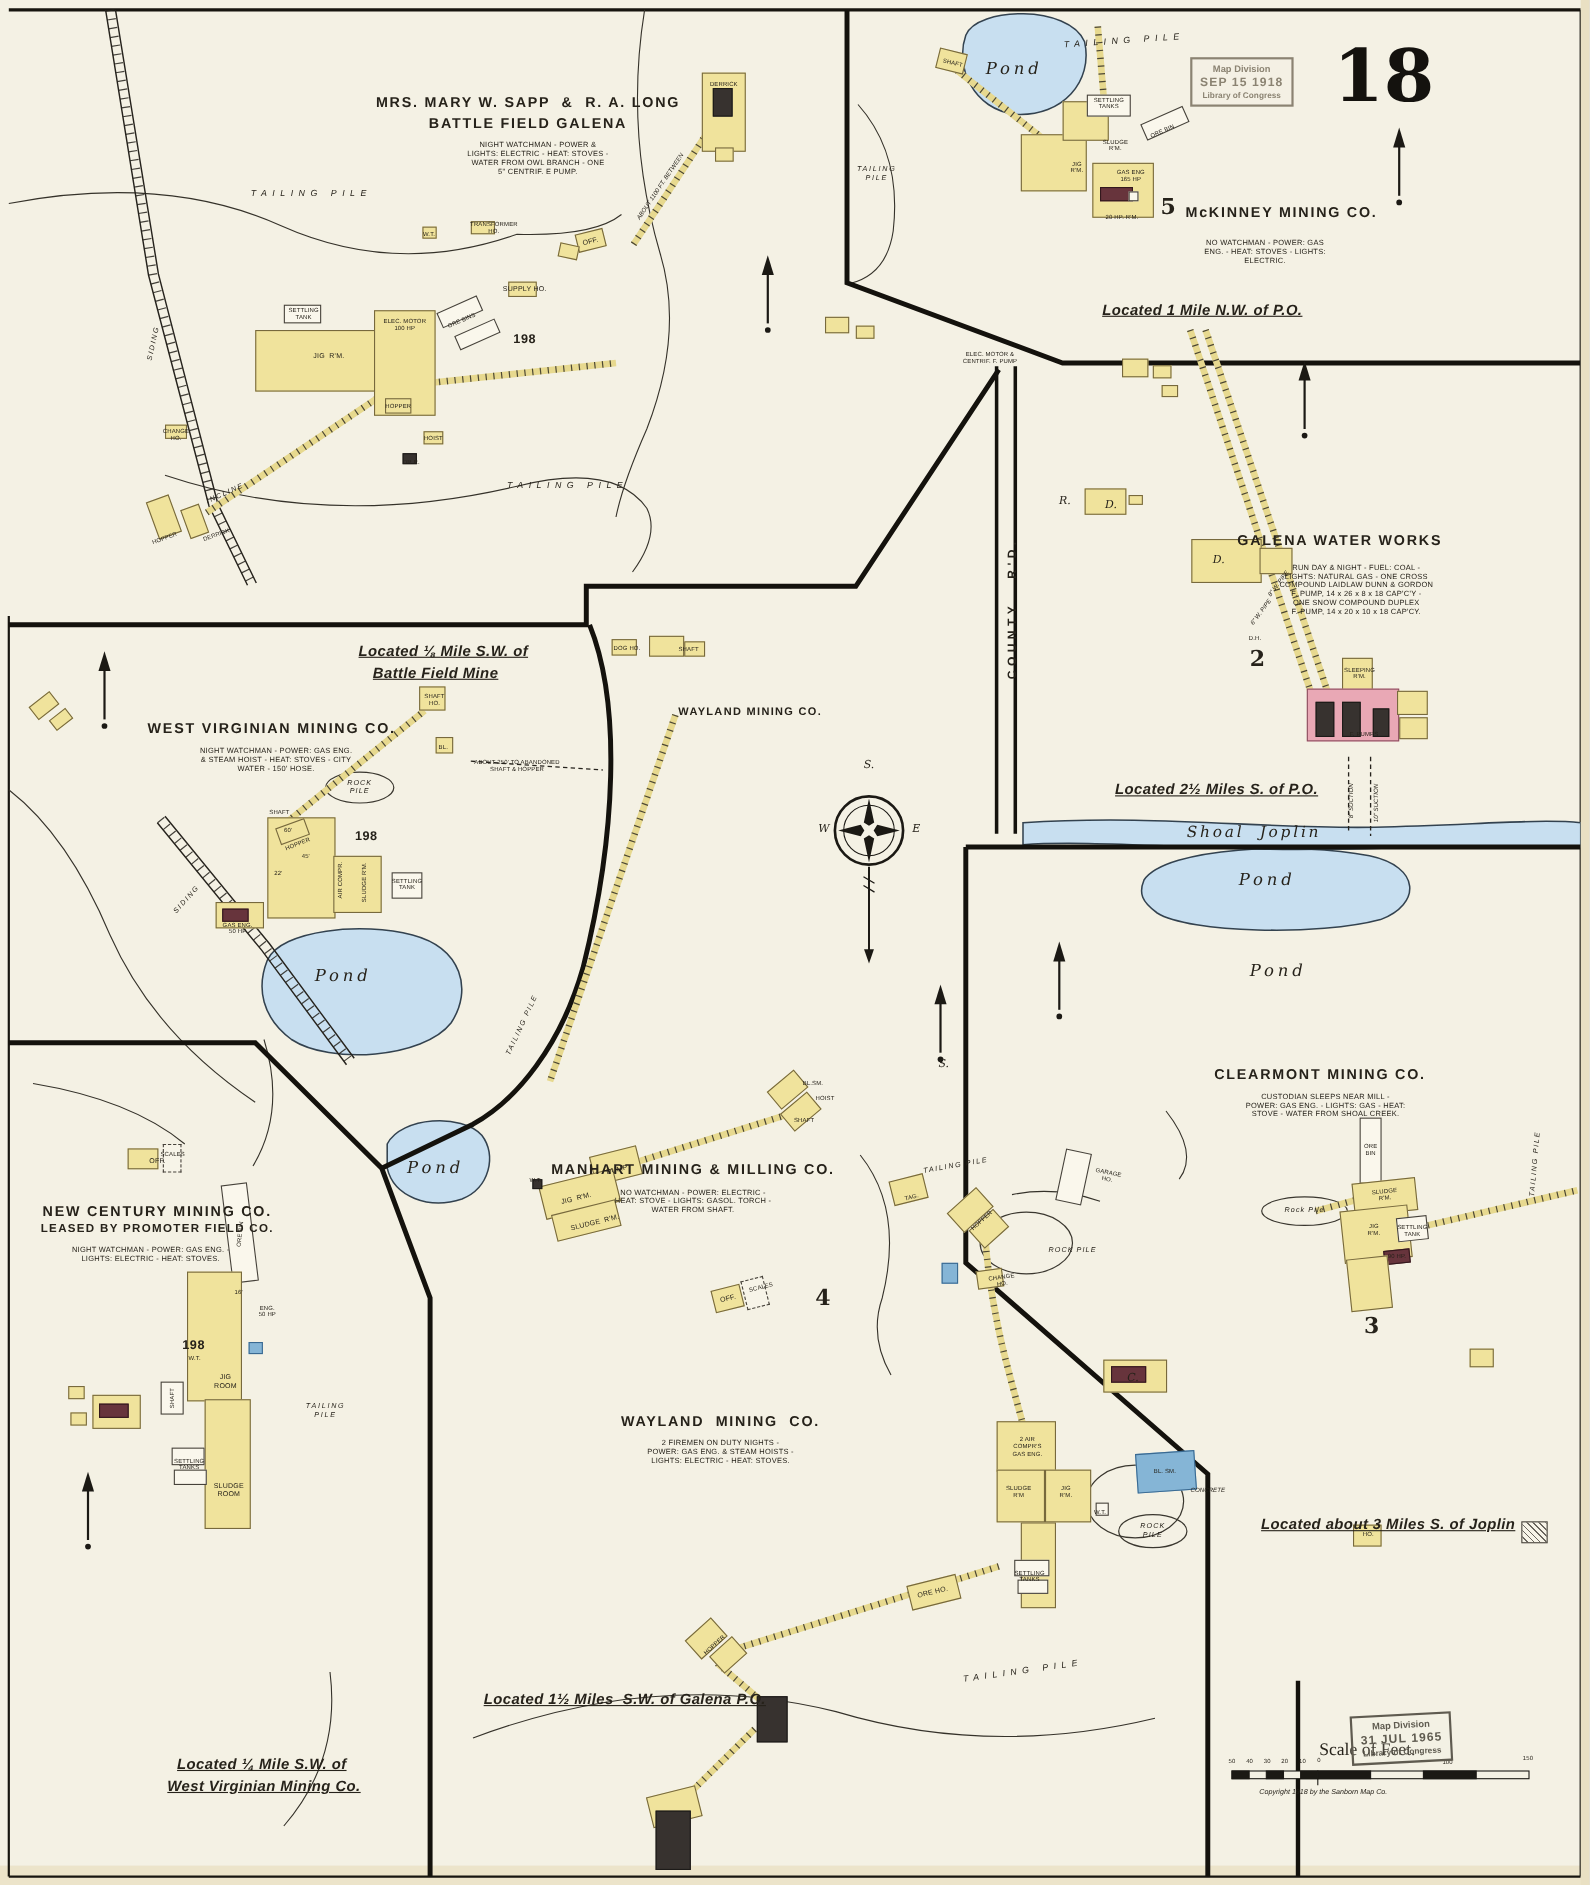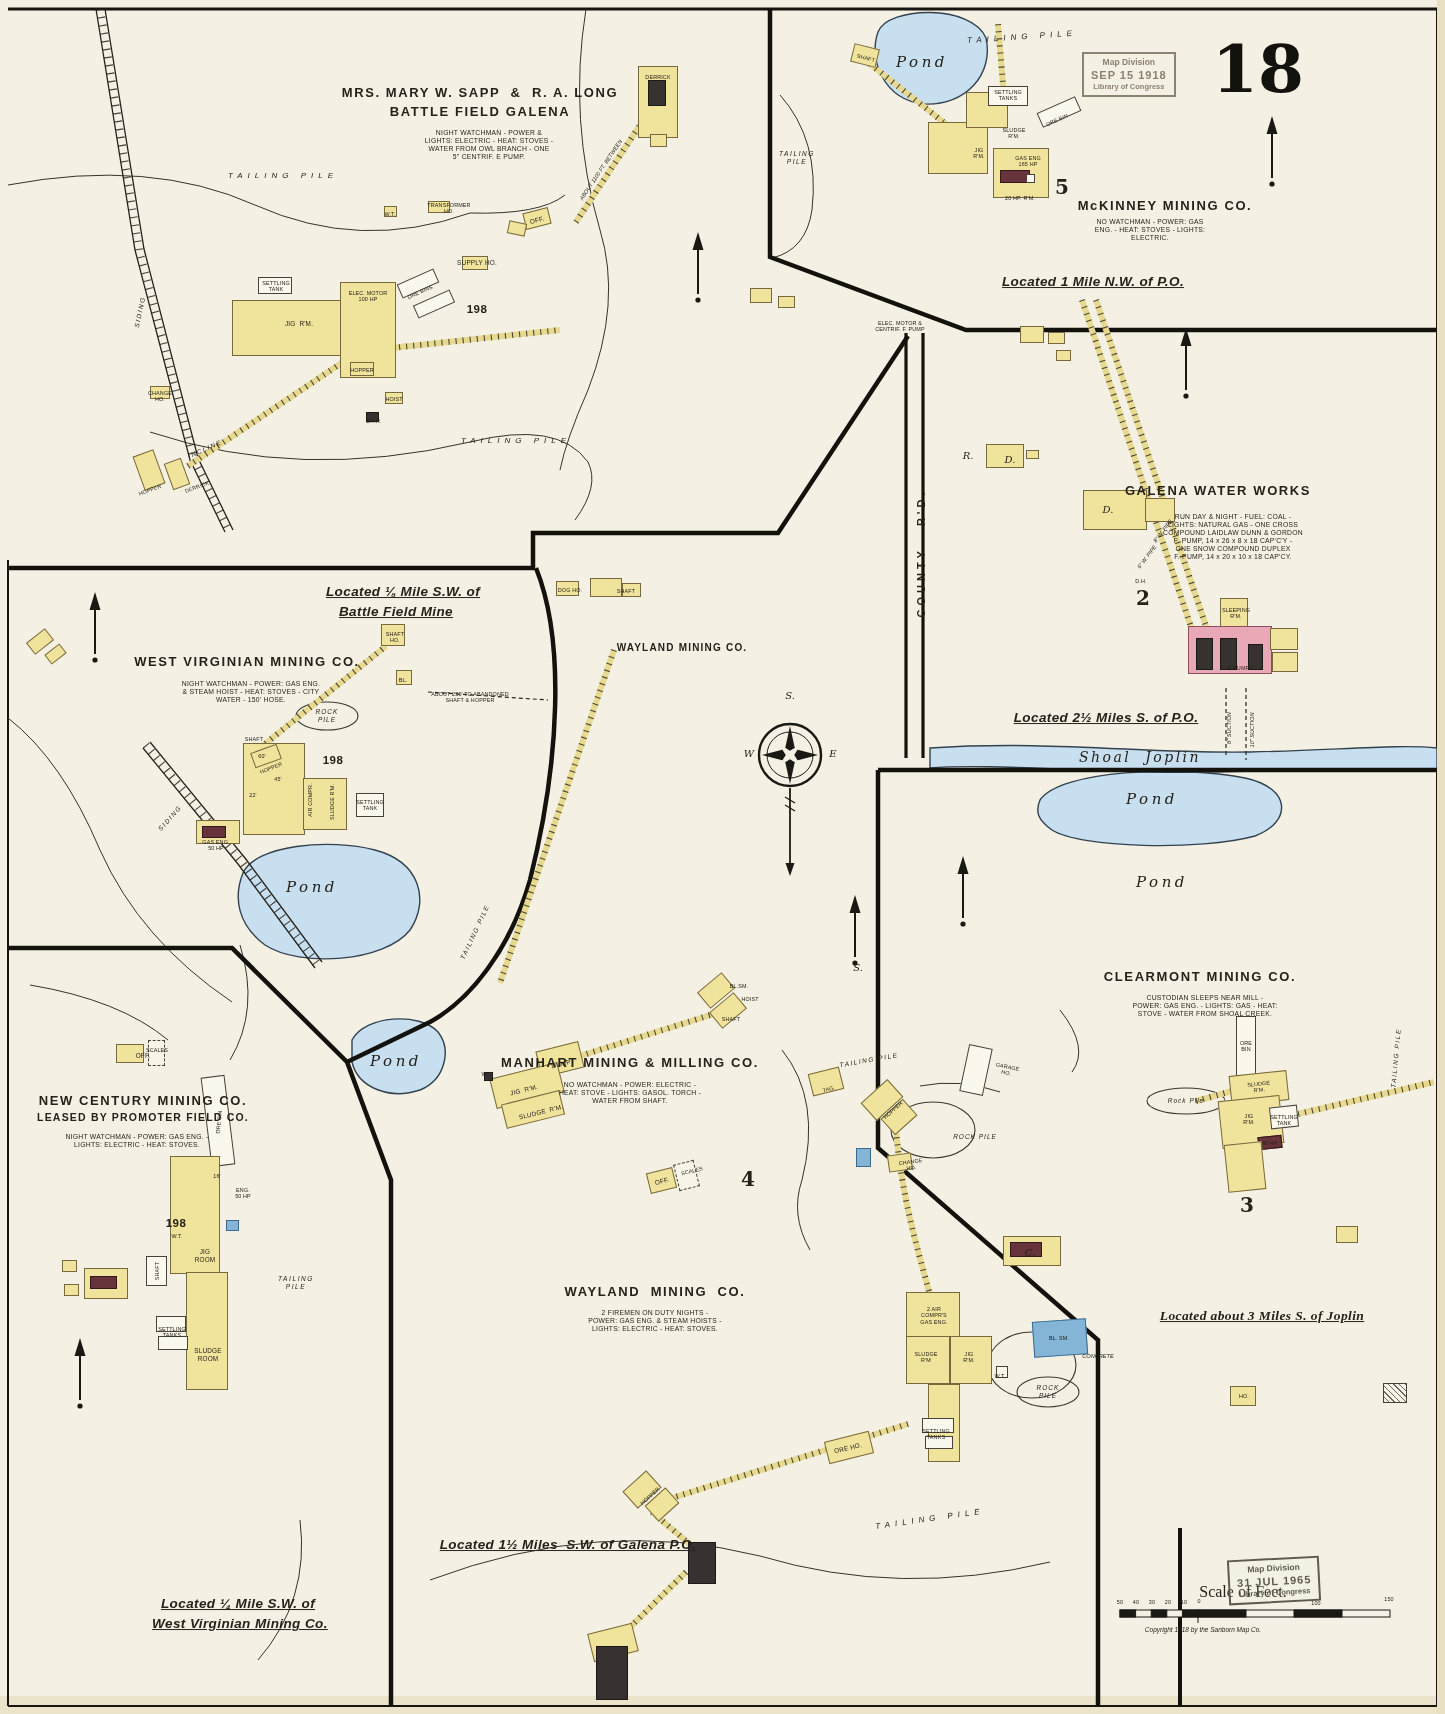--- a/index.html
+++ b/index.html
@@ -368,21 +368,21 @@
 TANKS</span>
     <span class="lbl micro" style="left: 1014px; top: 133px;">SLUDGE
 R'M.</span>
     <span class="lbl micro" style="left: 979px; top: 153px;">JIG
 R'M.</span>
     <span class="lbl micro" style="left: 1028px; top: 161px;">GAS ENG
 165 HP</span>
     <span class="lbl micro" style="left: 1020px; top: 198px;">20 HP. R'M.</span>
     <span class="lbl micro" style="left: 1057px; top: 120px; transform: translate(-50%, -50%) rotate(-24deg);">ORE BIN</span>
     <span class="lbl num" style="left: 1062px; top: 188px;">5</span>
-    <span class="lbl title" style="left: 1150px; top: 206px; padding-left: 30px;">McKINNEY MINING CO.</span>
+    <span class="lbl title" style="left: 1150px; top: 193px; padding-left: 30px;">McKINNEY MINING CO.</span>
     <span class="lbl note" style="left: 1150px; top: 230px;">NO WATCHMAN - POWER: GAS
 ENG. - HEAT: STOVES - LIGHTS:
 ELECTRIC.</span>
     <span class="lbl loc" style="left: 1093px; top: 282px;">Located 1 Mile N.W. of P.O.</span>
     <span class="lbl micro" style="left: 900px; top: 326px;">ELEC. MOTOR &amp;
 CENTRIF. F. PUMP</span>
     <span class="lbl countyrd" style="left: 921px; top: 553px; transform: translate(-50%, -50%) rotate(-90deg);">COUNTY   R'D.</span>
     <span class="lbl letter" style="left: 968px; top: 456px;">R.</span>
     <span class="lbl letter" style="left: 1010px; top: 460px;">D.</span>
     <span class="lbl letter" style="left: 1108px; top: 510px;">D.</span>
@@ -496,21 +496,21 @@
 R'M.</span>
     <span class="lbl micro" style="left: 1249px; top: 1119px;">JIG
 R'M.</span>
     <span class="lbl micro" style="left: 1284px; top: 1120px;">SETTLING
 TANK</span>
     <span class="lbl micro" style="left: 1270px; top: 1143px;">90 HP.</span>
     <span class="lbl rockit" style="left: 1186px; top: 1101px;">Rock Pile</span>
     <span class="lbl num" style="left: 1247px; top: 1206px;">3</span>
     <span class="lbl micro" style="left: 1244px; top: 1396px;">HO.</span>
     <span class="lbl pilesm" style="left: 1396px; top: 1058px; transform: translate(-50%, -50%) rotate(-85deg);">TAILING PILE</span>
-    <span class="lbl loc" style="left: 1262px; top: 1316px; font-family: Liberation Serif, serif;">Located about 3 Miles S. of Joplin</span>
+    <span class="lbl loc" style="left: 1262px; top: 1386px;">Located about 3 Miles S. of Joplin</span>
     <span class="lbl tiny" style="left: 143px; top: 1056px;">OFF.</span>
     <span class="lbl micro" style="left: 157px; top: 1050px;">SCALES</span>
     <span class="lbl title" style="left: 143px; top: 1101px;">NEW CENTURY MINING CO.</span>
     <span class="lbl title2" style="left: 143px; top: 1117px;">LEASED BY PROMOTER FIELD CO.</span>
     <span class="lbl note" style="left: 137px; top: 1141px;">NIGHT WATCHMAN - POWER: GAS ENG. -
 LIGHTS: ELECTRIC - HEAT: STOVES.</span>
     <span class="lbl micro" style="left: 219px; top: 1122px; transform: translate(-50%, -50%) rotate(-84deg);">ORE BIN</span>
     <span class="lbl num198" style="left: 176px; top: 1224px;">198</span>
     <span class="lbl micro" style="left: 217px; top: 1176px;">16'</span>
     <span class="lbl micro" style="left: 243px; top: 1193px;">ENG.

